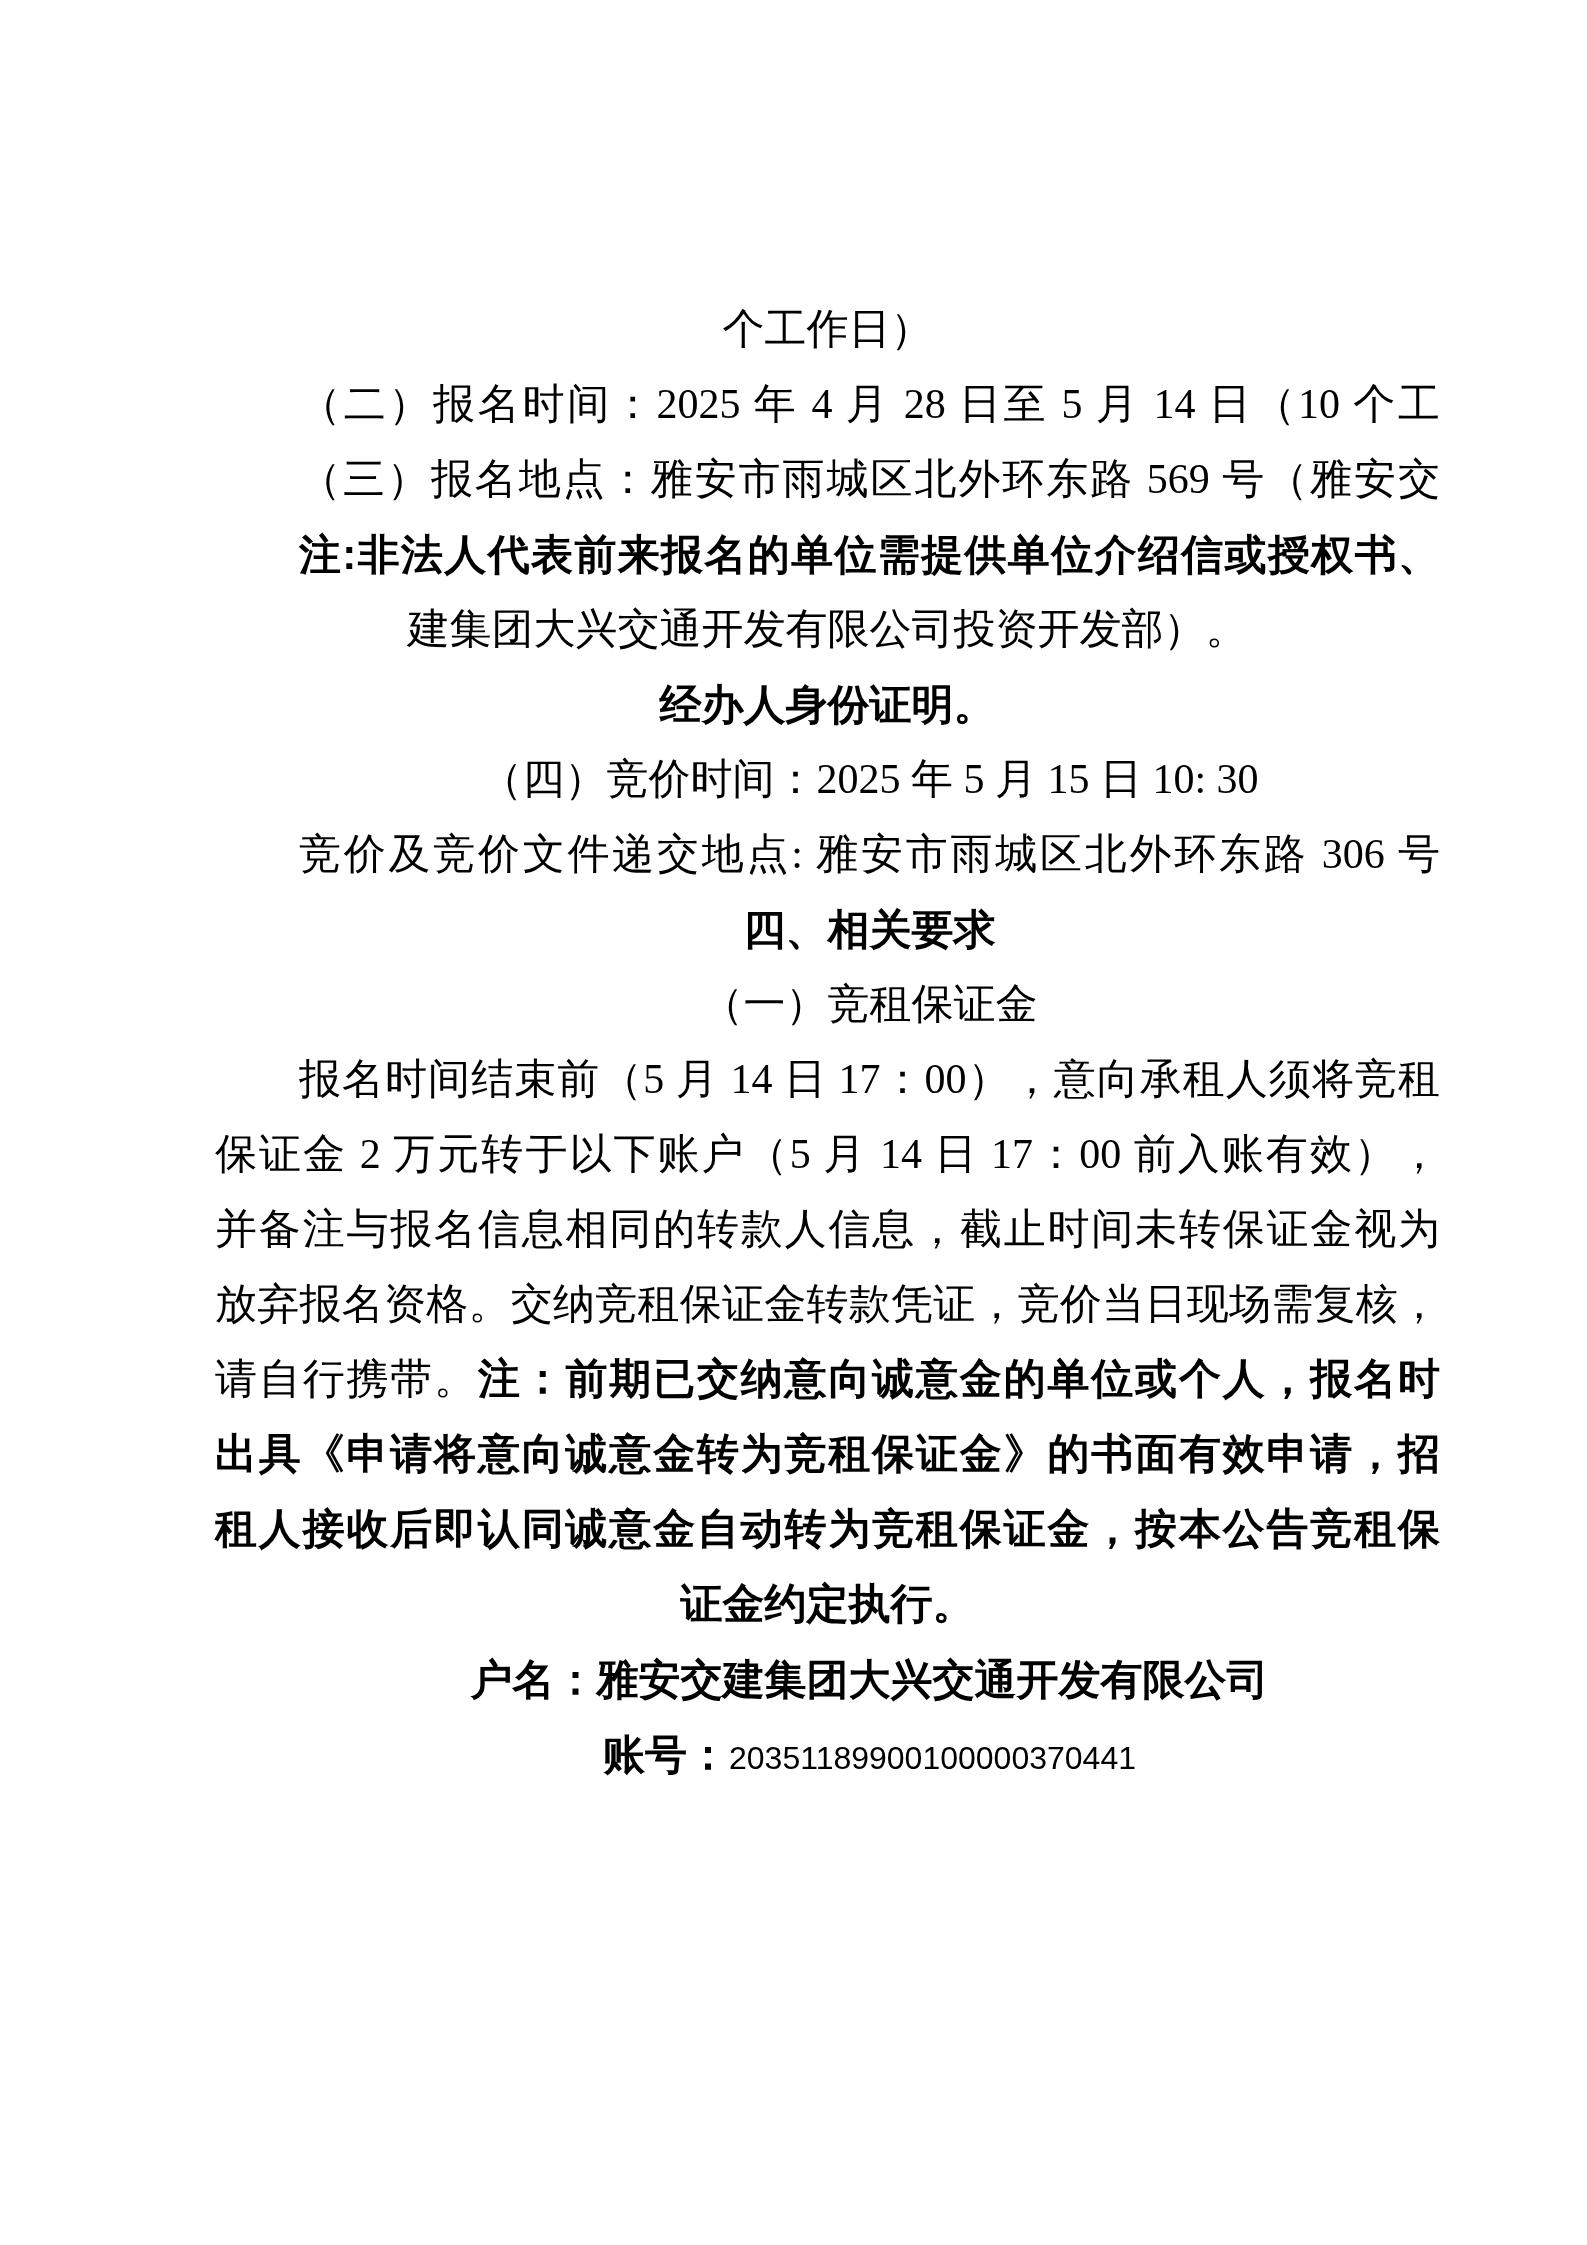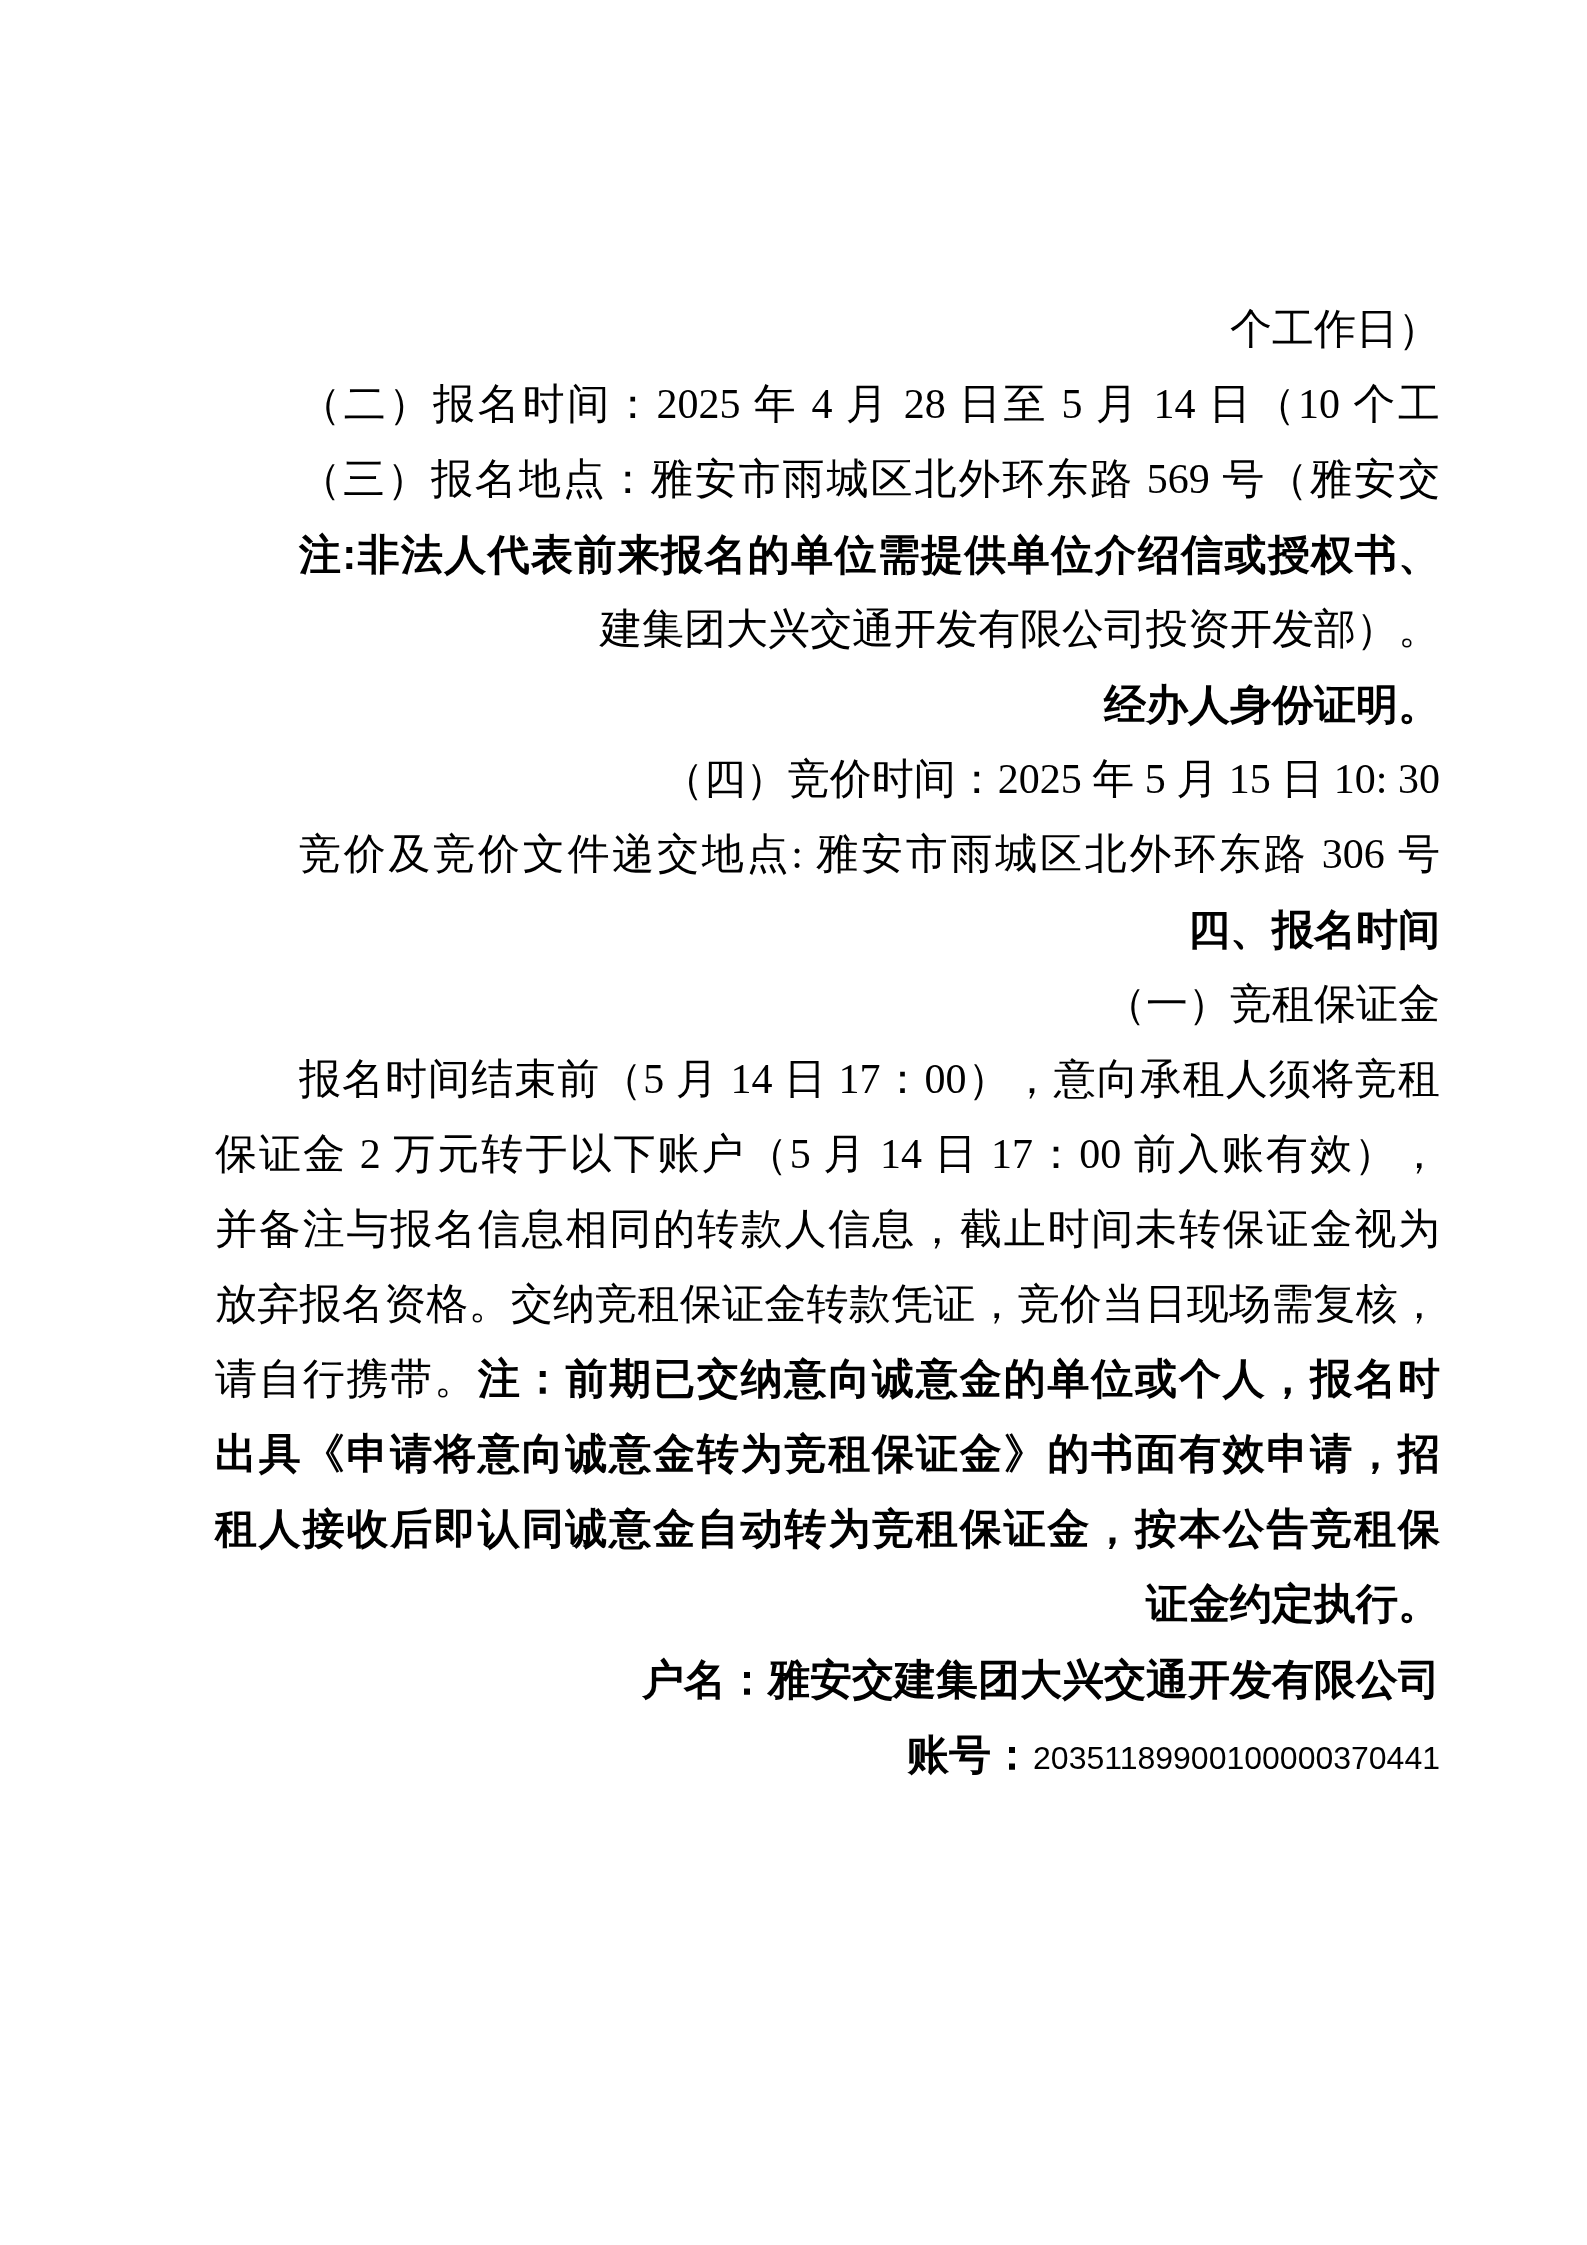--- a/index.html
+++ b/index.html
@@ -15,21 +15,21 @@
   .doc{
     position:absolute;
     left:215px;top:292px;
     width:1225px;
   }
   .ln{
     height:75px;
     line-height:75px;
     font-size:42px;
     letter-spacing:0;
-    text-align:right;
+    text-align:center;
     white-space:nowrap;
   }
   .j{ 
     white-space:normal;
     text-align:justify;
     text-align-last:justify;
   }
   .ind{ text-indent:84px; } 
   .kai-bold{ font-weight:700; } 
   .hei{ 
@@ -55,21 +55,21 @@
     <div class="ln j ind">（三）报名地点：雅安市雨城区北外环东路 569 号（雅安交</div>
     <div class="ln j ind hei">注:非法人代表前来报名的单位需提供单位介绍信或授权书、</div>
 
     <div class="ln">建集团大兴交通开发有限公司投资开发部）。</div>
     <div class="ln hei">经办人身份证明。</div>
 
     <div class="ln ind">（四）竞价时间：2025 年 5 月 15 日 10: 30</div>
 
     <div class="ln j ind">竞价及竞价文件递交地点: 雅安市雨城区北外环东路 306 号</div>
 
-    <div class="ln ind hei">四、报名时间</div>
+    <div class="ln ind hei">四、相关要求</div>
 
     <div class="ln ind">（一）竞租保证金</div>
 
     <div class="ln j ind">报名时间结束前（5 月 14 日 17：00），意向承租人须将竞租</div>
     <div class="ln j">保证金 2 万元转于以下账户（5 月 14 日 17：00 前入账有效），</div>
     <div class="ln j">并备注与报名信息相同的转款人信息，截止时间未转保证金视为</div>
     <div class="ln j">放弃报名资格。交纳竞租保证金转款凭证，竞价当日现场需复核，</div>
 
     <div class="ln j"><span>请自行携带。</span><span class="kai-bold">注：前期已交纳意向诚意金的单位或个人，报名时</span></div>
     <div class="ln j kai-bold">出具《申请将意向诚意金转为竞租保证金》的书面有效申请，招</div>

